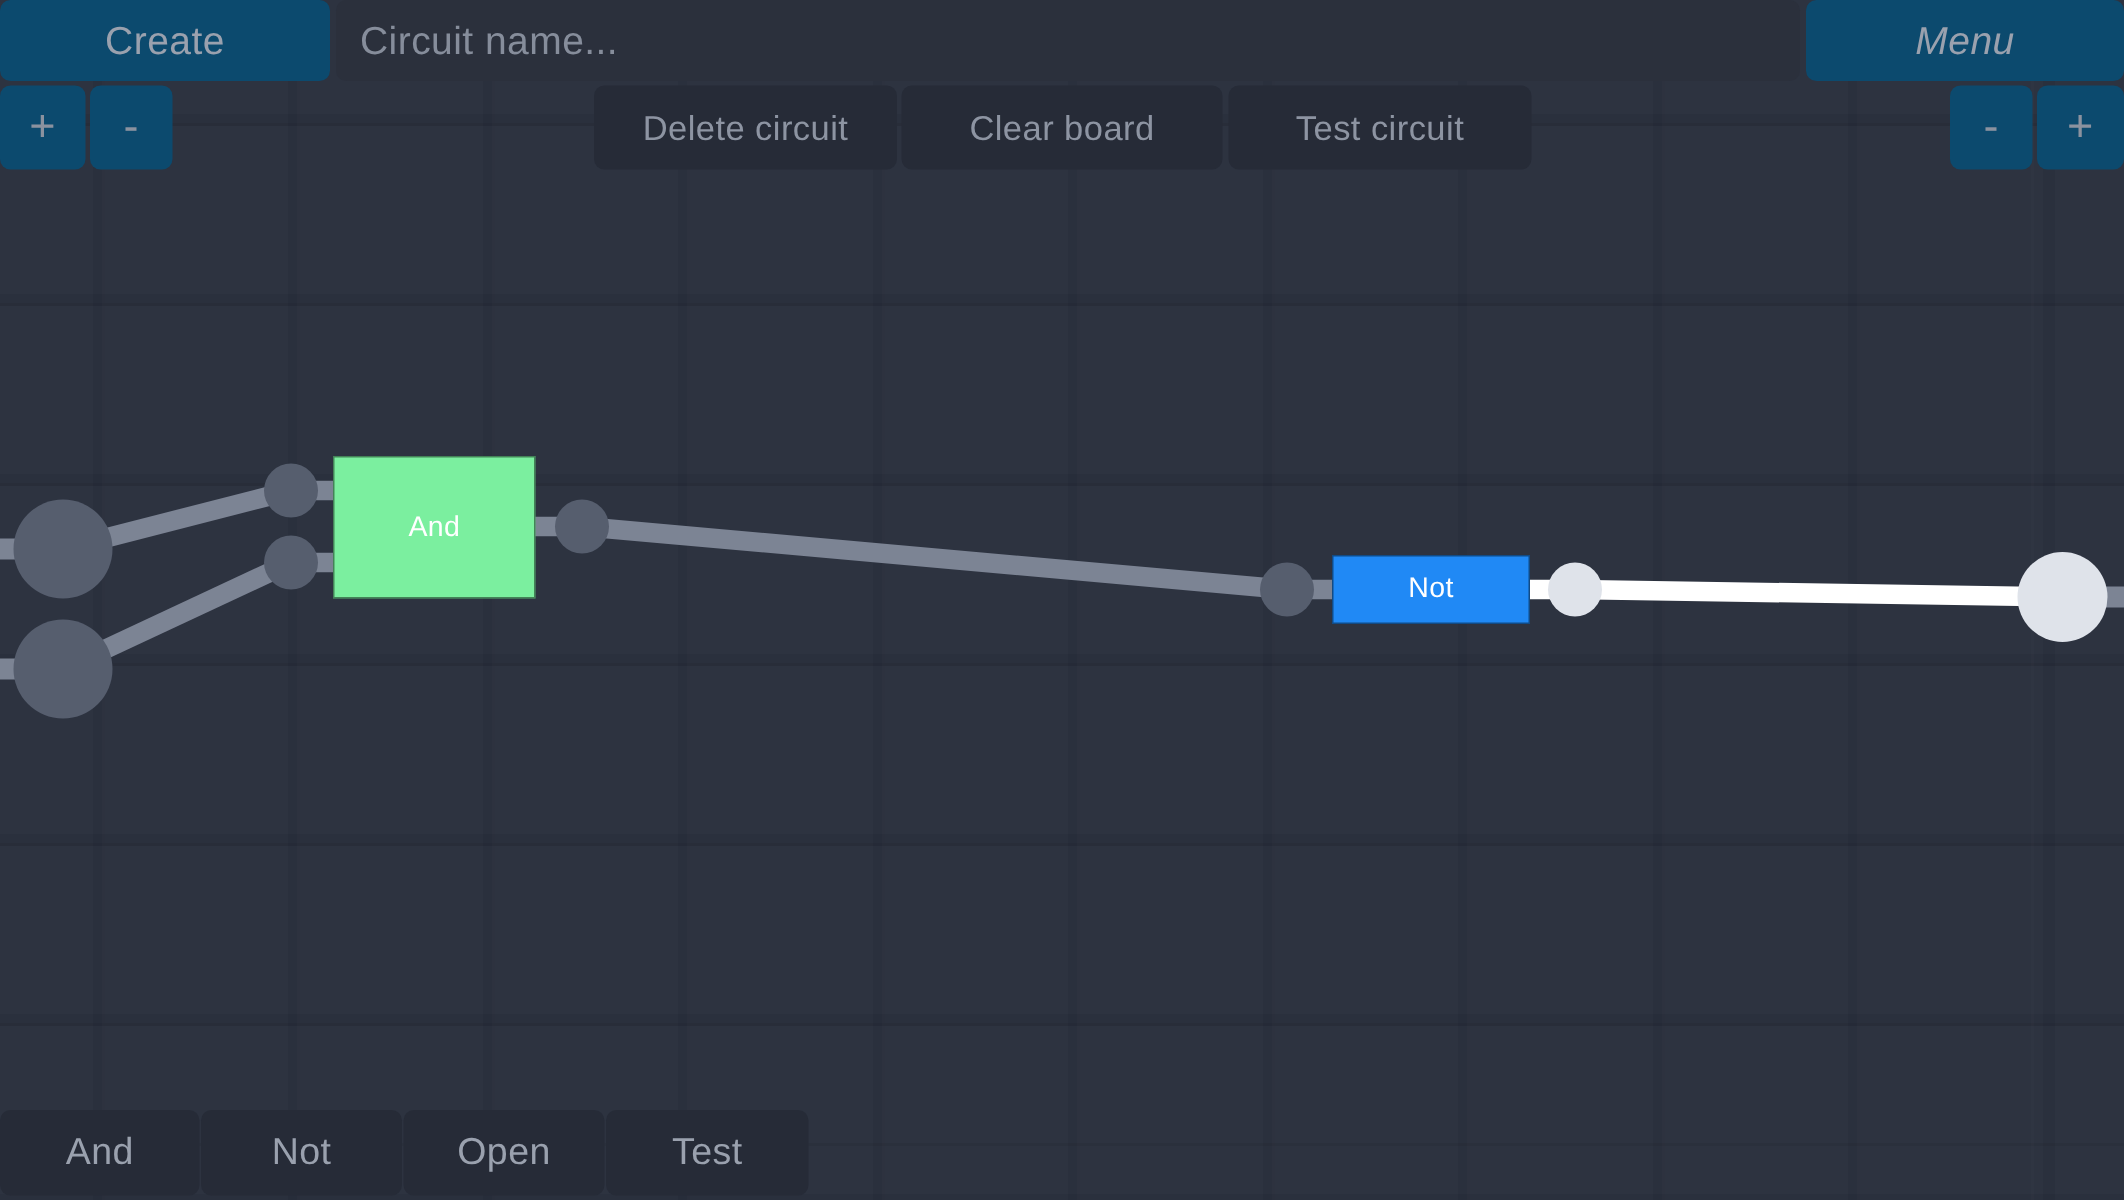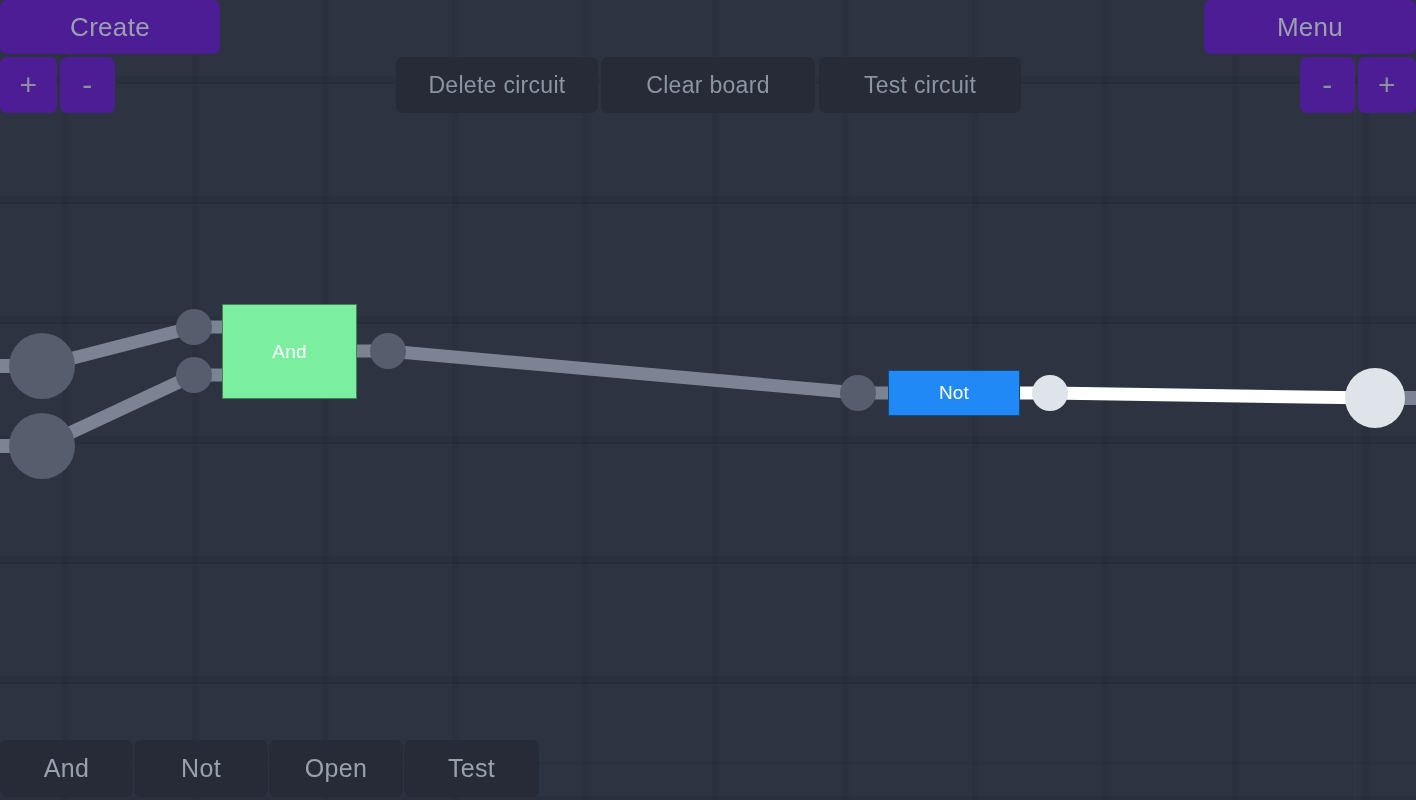--- a/index.html
+++ b/index.html
@@ -73,21 +73,21 @@
     font-size: 19px;
     letter-spacing: 0.2px;
   }
   .gate.green { background: #7bef9f; }
   .gate.blue  { background: #2089f5; }
 
   
   .tb-btn {
     position: absolute;
     box-sizing: border-box;
-    background: #4c1d95;
+    background: #0c4a6e;
     border-radius: 7px;
     color: #9aa1ae;
     display: flex;
     align-items: center;
     justify-content: center;
     font-size: 26px;
     font-weight: 400;
     letter-spacing: 0.3px;
     white-space: nowrap;
     user-select: none;
@@ -152,22 +152,23 @@
       <div class="node off" style="left: 194px; top: 327px; width: 36px; height: 36px; background: rgb(86, 94, 110);"></div>
       <div class="node off" style="left: 194px; top: 375px; width: 36px; height: 36px; background: rgb(86, 94, 110);"></div>
       <div class="node off" style="left: 388px; top: 351px; width: 36px; height: 36px; background: rgb(86, 94, 110);"></div>
       <div class="node off" style="left: 858px; top: 393px; width: 36px; height: 36px; background: rgb(86, 94, 110);"></div>
       <div class="node on" style="left: 1050px; top: 393px; width: 36px; height: 36px; background: rgb(223, 227, 234);"></div>
       <div class="node on" style="left: 1375px; top: 398px; width: 60px; height: 60px; background: rgb(223, 227, 234);"></div>
     </div>
 
   <div class="tb-btn" style="left:0px; top:0px; width:220px; height:54px;">Create</div>
 
-
-  <div class="tb-btn" style="left:1204px; top:0px; width:212px; height:54px;">Menu</div>
+  <div class="tb-btn field" style="left:224px; top:0px; width:976px; height:54px;">Circuit name...</div>
+
+  <div class="tb-btn" style="left:1204px; top:0px; width:212px; height:54px;font-style:italic;">Menu</div>
 
   <div class="tb-btn small" style="left:0px; top:57px; width:57px; height:56px;">
     <span class="plus">+</span>
   </div>
 
   <div class="tb-btn small" style="left:60px; top:57px; width:55px; height:56px;">
     <span class="minus">-</span>
   </div>
 
   <div class="tb-btn lower" style="left:396px; top:57px; width:202px; height:56px;">Delete circuit</div>

